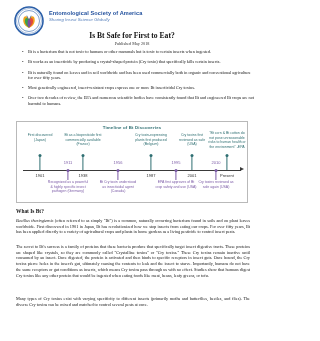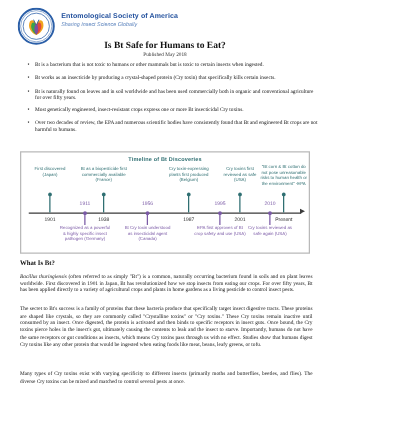--- a/index.html
+++ b/index.html
@@ -117,21 +117,21 @@
         <path d="M26 20 l3 7 M34 20 l-3 7" stroke="#2b5fa8" stroke-width="1.4" fill="none" stroke-linecap="round"></path>
         <circle cx="30" cy="30" r="25" fill="none" stroke="#2b5fa8" stroke-width="0.8"></circle>
       </svg>
     </div>
     <div class="org-block">
       <div class="org-name">Entomological Society of America</div>
       <div class="org-tag">Sharing Insect Science Globally</div>
     </div>
   </div>
 
-  <div class="doc-title">Is Bt Safe for Humans to Eat?</div>
+  <div class="doc-title">Is Bt Safe for First to Eat?</div>
   <div class="doc-date">Published May 2018</div>
 
   <div class="bullets">
     <div class="bullet">
       <div class="bdot">•</div>
       <div class="btxt">Bt is a bacterium that is not toxic to humans or other mammals but is toxic to certain insects when ingested.</div>
     </div>
     <div class="bullet">
       <div class="bdot">•</div>
       <div class="btxt">Bt works as an insecticide by producing a crystal-shaped protein (Cry toxin) that specifically kills certain insects.</div>

